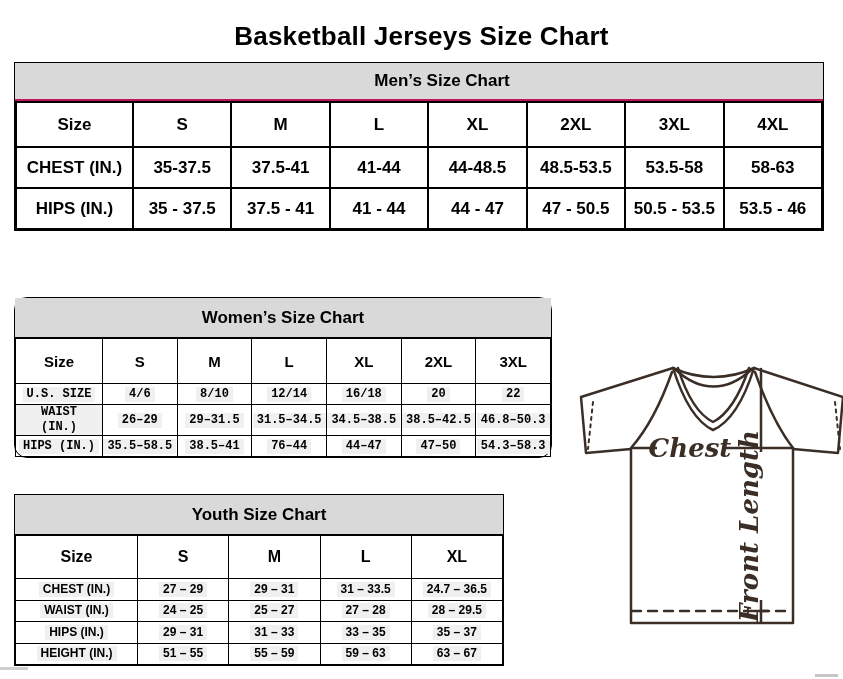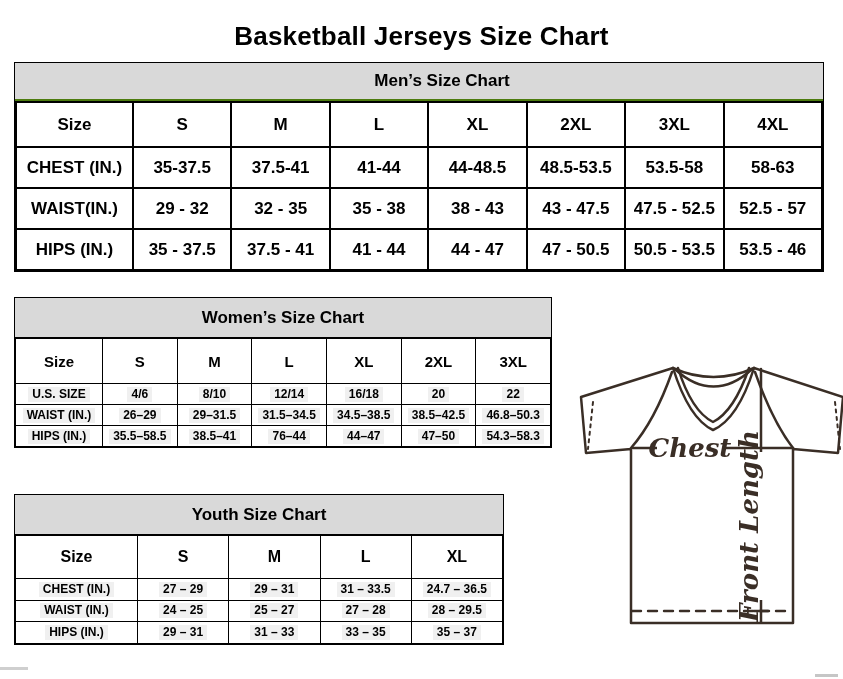--- a/index.html
+++ b/index.html
@@ -10,32 +10,32 @@
               font-size:26px;font-weight:bold;letter-spacing:.2px;}
 
   .tbl{position:absolute;border:1px solid #000;box-sizing:border-box;background:#fff;}
   .band{background:#d9d9d9;display:flex;align-items:center;justify-content:center;
         font-weight:bold;font-size:17px;}
   .tbl table{border-collapse:collapse;table-layout:fixed;width:100%;}
   .tbl th,.tbl td{text-align:center;font-weight:bold;padding:0;vertical-align:middle;}
 
   
   .men{left:14px;top:62px;width:810px;}
-  .men .band{height:36px;border-bottom:2px solid #4d7c0f;padding-left:46px;}
+  .men .band{height:36px;border-bottom:2px solid #be185d;padding-left:46px;}
   .men th,.men td{border:2px solid #000;font-size:17px;}
   .men thead tr{height:45px;}
   .men tbody tr{height:41px;}
   .men tr > *:first-child{width:115px;}
 
   
-  .women{left:14px;top:297px;width:538px;}
+  .women{left:14px;top:297px;width:538px;border-radius:13px;}
   .women .band{height:39px;border-bottom:1.5px solid #000;}
   .women th,.women td{border:1.5px solid #000;}
   .women thead tr{height:45px;font-size:15px;}
-  .women tbody tr{height:21px;}
+  .women tbody tr{height:21px;font-family:Liberation Mono, monospace;}
   .women tbody th,.women tbody td{font-size:12px;}
   .women tr > *:first-child{width:86px;}
 
   
   .youth{left:14px;top:494px;width:490px;}
   .youth .band{height:39px;border-bottom:1.5px solid #000;}
   .youth th,.youth td{border:1.5px solid #000;}
   .youth thead tr{height:43px;font-size:16px;}
   .youth tbody tr{height:21.5px;}
   .youth tbody th,.youth tbody td{font-size:12px;}
@@ -78,30 +78,20 @@
           <th>CHEST (IN.)</th>
           <td>35-37.5</td>
           <td>37.5-41</td>
           <td>41-44</td>
           <td>44-48.5</td>
           <td>48.5-53.5</td>
           <td>53.5-58</td>
           <td>58-63</td>
         </tr>
         <tr>
-          <th>WAIST(IN.)</th>
-          <td>29 - 32</td>
-          <td>32 - 35</td>
-          <td>35 - 38</td>
-          <td>38 - 43</td>
-          <td>43 - 47.5</td>
-          <td>47.5 - 52.5</td>
-          <td>52.5 - 57</td>
-        </tr>
-        <tr>
           <th>HIPS (IN.)</th>
           <td>35 - 37.5</td>
           <td>37.5 - 41</td>
           <td>41 - 44</td>
           <td>44 - 47</td>
           <td>47 - 50.5</td>
           <td>50.5 - 53.5</td>
           <td>53.5 - 46</td>
         </tr>
       </tbody>
@@ -181,20 +171,27 @@
           <td><span class="hl">27 – 28</span></td>
           <td><span class="hl">28 – 29.5</span></td>
         </tr>
         <tr>
           <th><span class="hl">HIPS (IN.)</span></th>
           <td><span class="hl">29 – 31</span></td>
           <td><span class="hl">31 – 33</span></td>
           <td><span class="hl">33 – 35</span></td>
           <td><span class="hl">35 – 37</span></td>
         </tr>
+        <tr>
+          <th><span class="hl">HEIGHT (IN.)</span></th>
+          <td><span class="hl">51 – 55</span></td>
+          <td><span class="hl">55 – 59</span></td>
+          <td><span class="hl">59 – 63</span></td>
+          <td><span class="hl">63 – 67</span></td>
+        </tr>
       </tbody>
     </table>
 </section>
 
 <div class="jersey">
   <svg width="284" height="280" viewBox="0 0 284 280" fill="none" stroke="#3a2e26" stroke-width="2.5" stroke-linejoin="round" stroke-linecap="round">
 
     <path d="M101,12 L9,41 L14,97 L59,93 L59,267 L221,267 L221,93 L266,97 L271,41 L182,12"></path>
 
     <path d="M100,16 C88,50 73,76 59,92"></path>

